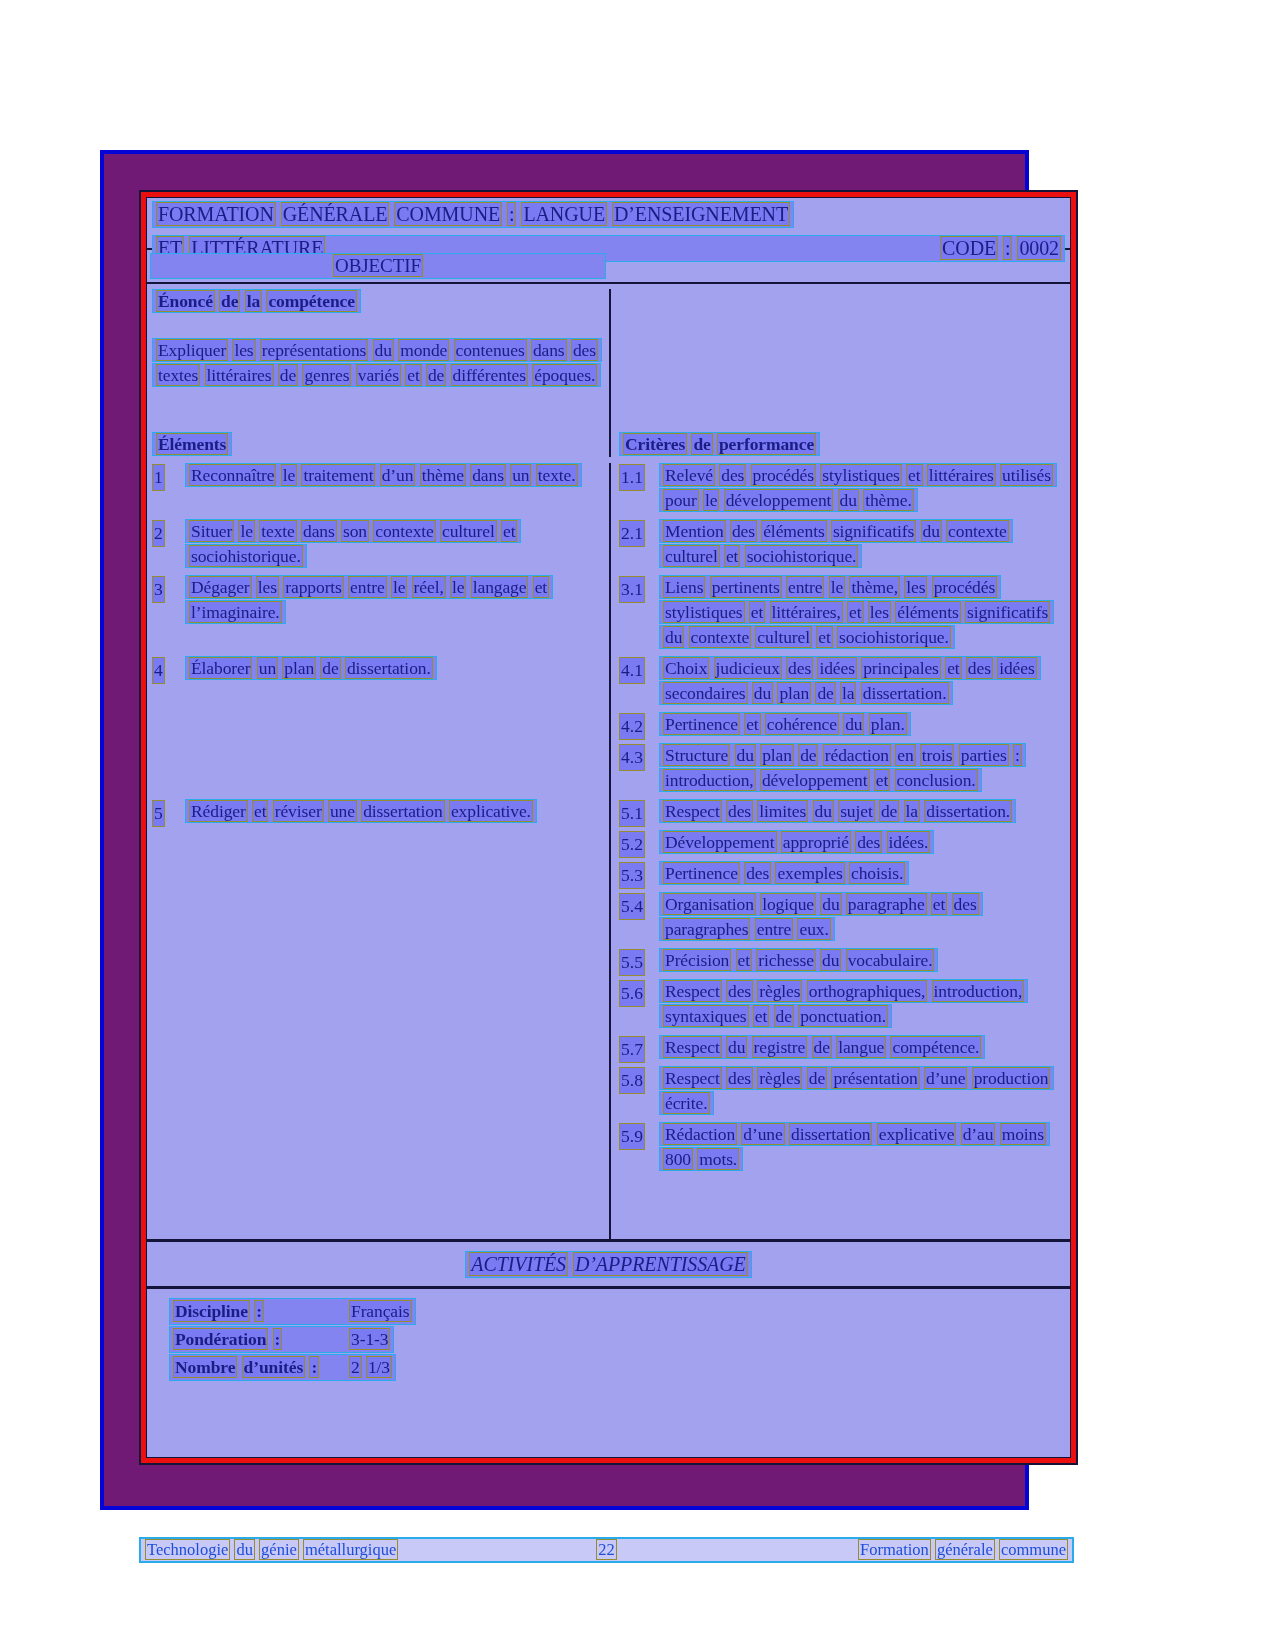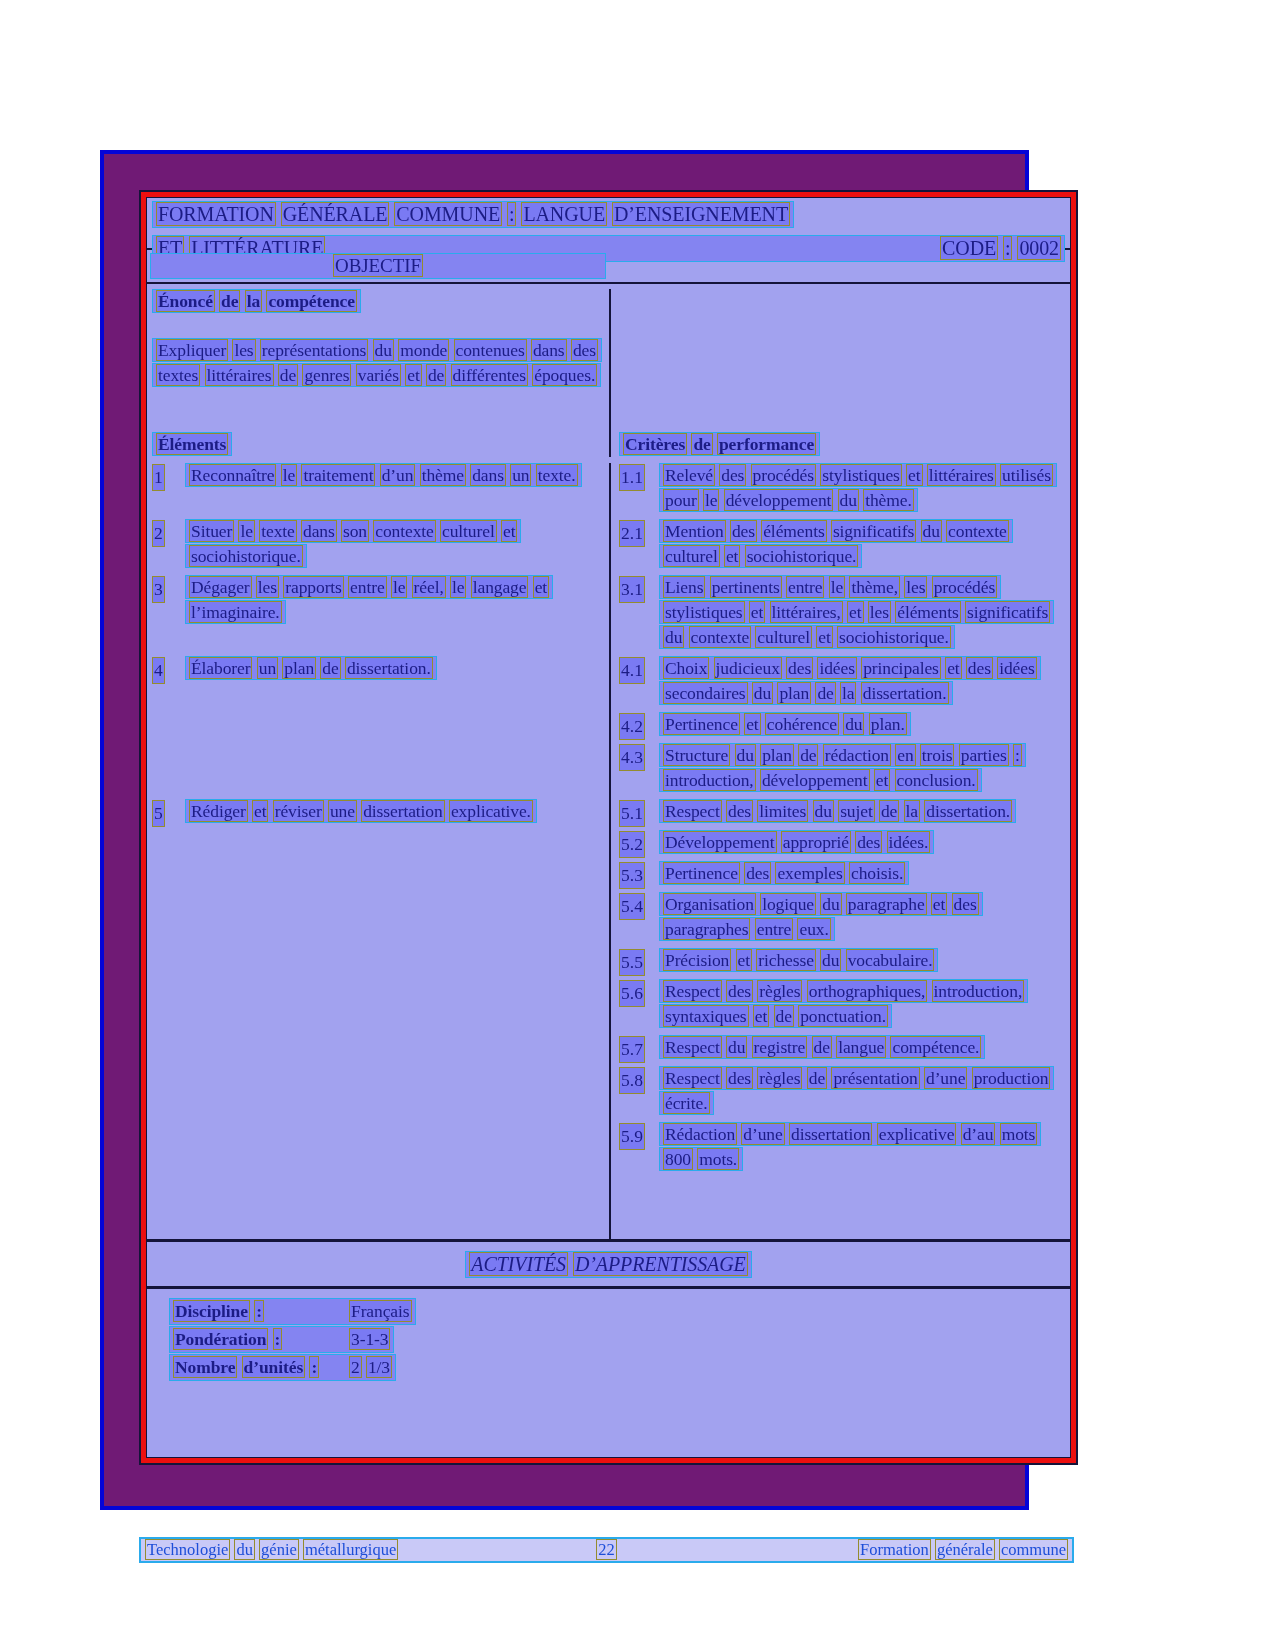--- a/index.html
+++ b/index.html
@@ -217,21 +217,21 @@
             <div class="item ir mb6">
               <span class="w num">5.7</span>
               <span class="hl w-split"><span class="w">Respect</span> <span class="w">du</span> <span class="w">registre</span> <span class="w">de</span> <span class="w">langue</span> <span class="w">compétence.</span></span>
             </div>
             <div class="item ir mb6">
               <span class="w num">5.8</span>
               <span class="hl w-split"><span class="w">Respect</span> <span class="w">des</span> <span class="w">règles</span> <span class="w">de</span> <span class="w">présentation</span> <span class="w">d’une</span> <span class="w">production</span> <span class="w">écrite.</span></span>
             </div>
             <div class="item ir mb6">
               <span class="w num">5.9</span>
-              <span class="hl w-split"><span class="w">Rédaction</span> <span class="w">d’une</span> <span class="w">dissertation</span> <span class="w">explicative</span> <span class="w">d’au</span> <span class="w">mots</span> <span class="w">800</span> <span class="w">mots.</span></span>
+              <span class="hl w-split"><span class="w">Rédaction</span> <span class="w">d’une</span> <span class="w">dissertation</span> <span class="w">explicative</span> <span class="w">d’au</span> <span class="w">moins</span> <span class="w">800</span> <span class="w">mots.</span></span>
             </div>
           </div>
 
           <div class="cl"></div>
           <div class="cr"></div>
         </div>
 
         <div class="activites-row">
           <span class="hl w-split"><span class="w">ACTIVITÉS</span> <span class="w">D’APPRENTISSAGE</span></span>
         </div>

